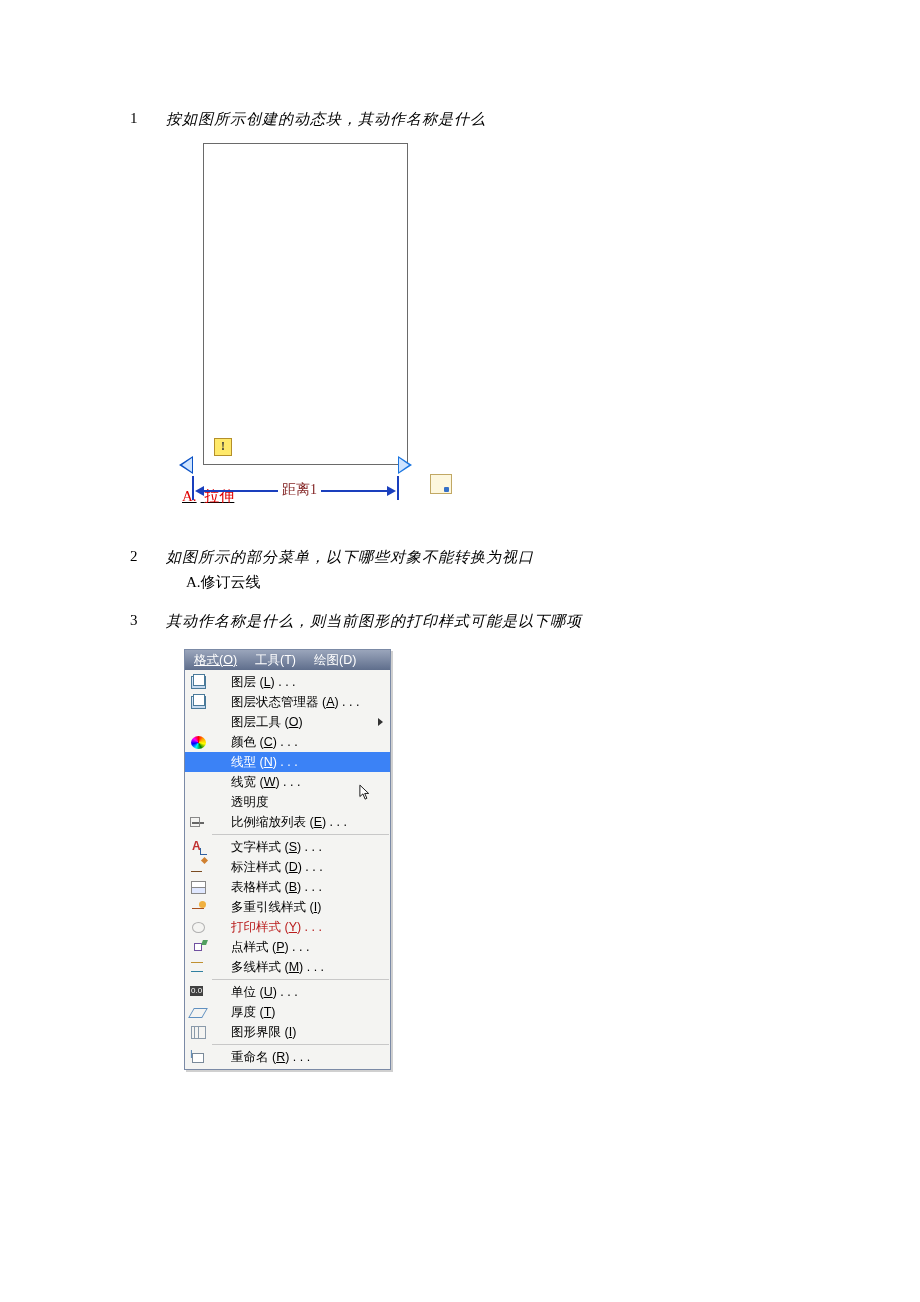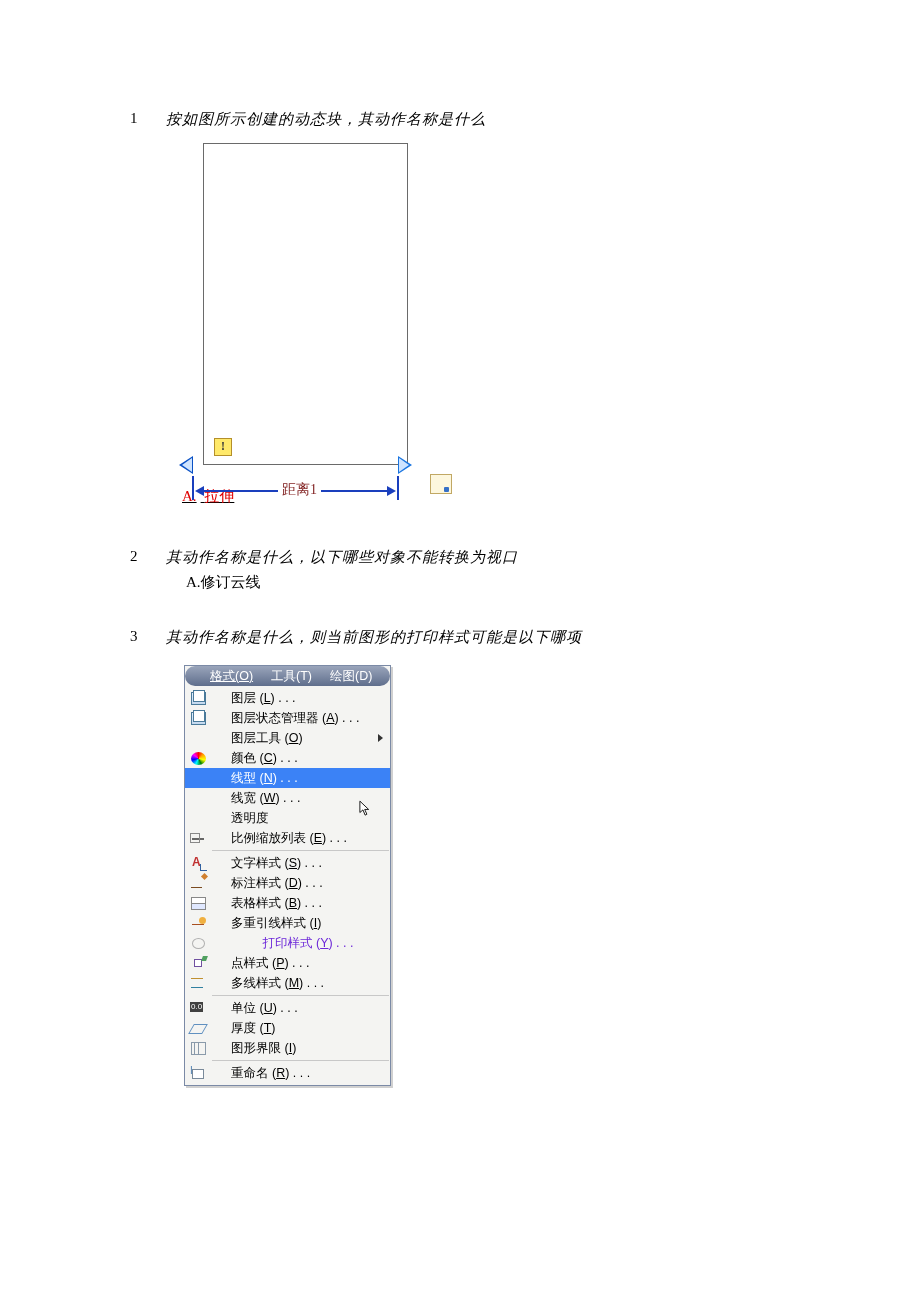--- a/index.html
+++ b/index.html
@@ -188,23 +188,22 @@
     box-shadow: 2px 2px 0 #d0d0d0;
     font-family: Tahoma, "SimSun", sans-serif;
     font-size: 12.5px;
   }
   .menu-titlebar {
     height: 20px;
     background: linear-gradient(#9aa5bb, #5f6e8c);
     color: #fff;
     display: flex;
     align-items: center;
-    padding-left: 21px;
+    padding-left: 5px;
     gap: 10px;
-    border-radius: 10px;
   }
   .menu-titlebar span { 
     padding: 0 4px;
   }
   .menu-titlebar .sel {
     text-decoration: underline;
   }
   .menu-body {
     padding: 2px 0;
   }
@@ -218,22 +217,21 @@
   .menu-item .icon {
     width: 17px;
     height: 15px;
     display: inline-block;
     position: relative;
   }
   .menu-item .label {
     flex: 1;
   }
   .menu-item.disabled {
-    color: #6d28d9;
-    text-align: center;
+    color: #b91c1c;
   }
   .menu-item.hover {
     background: #3b82f6;
     color: #fff;
   }
   .menu-item .arrow {
     width: 0; height: 0;
     border-top: 4px solid transparent;
     border-bottom: 4px solid transparent;
     border-left: 5px solid #333;
@@ -307,23 +305,23 @@
     </div>
   </div>
 
   <div class="sub-answer">
     <span class="label">A.</span>
     <span class="ans">拉伸</span>
   </div>
 
   <div class="q-row">
     <div class="q-num">2</div>
-    <div class="q-text">其动作名称是什么，以下哪些对象不能转换为视口</div>
-  </div>
-  <div class="indent" style="margin-bottom:36px; margin-top:2px;">A.修订云线</div>
+    <div class="q-text">如图所示的部分菜单，以下哪些对象不能转换为视口</div>
+  </div>
+  <div class="indent" style="margin-bottom:20px; margin-top:2px;">A.修订云线</div>
 
   <div class="q-row">
     <div class="q-num">3</div>
     <div class="q-text">其动作名称是什么，则当前图形的打印样式可能是以下哪项</div>
   </div>
 
   <div class="menu-wrap menu-rel">
     <div class="menu-titlebar">
       <span class="sel">格式(O)</span>
       <span>工具(T)</span>

